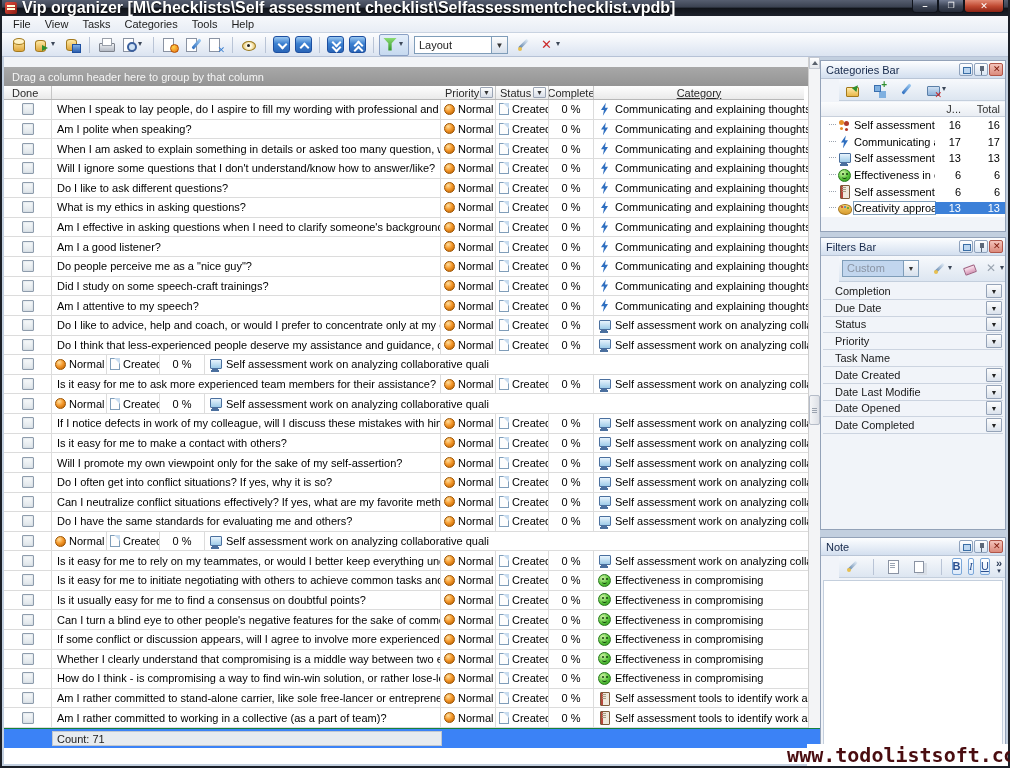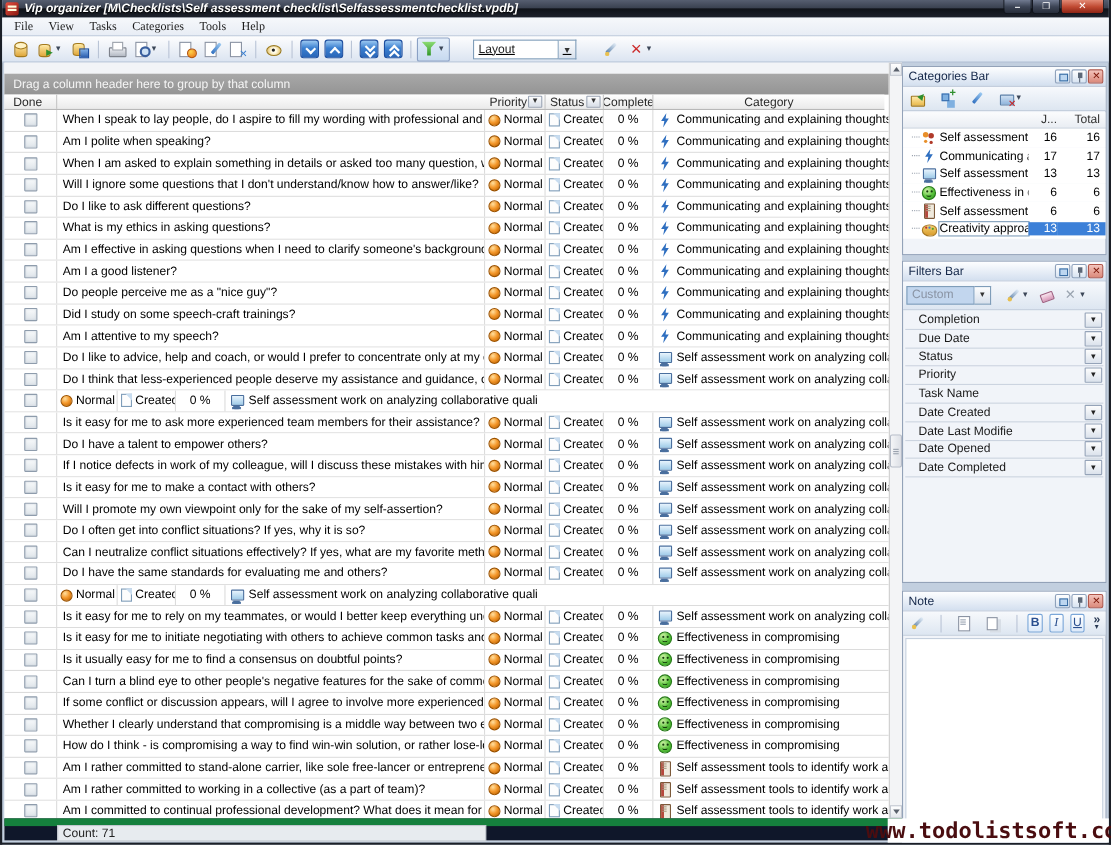--- a/index.html
+++ b/index.html
@@ -7,32 +7,32 @@
   body { font-family:"Liberation Sans","DejaVu Sans",sans-serif; font-size:11px; background:#20242c; position:relative; }
 
   .win { position:absolute; inset:0; background:#c2cfdf; border-left:2px solid #1b1f27; border-right:2px solid #1b1f27; border-bottom:2px solid #1b1f27; }
 
   
   .titlebar { position:absolute; left:0; top:0; right:0; height:16px;
     background:linear-gradient(180deg,#565e70 0%,#3a4150 45%,#101319 50%,#1e222c 100%);
     display:flex; align-items:center; padding-left:3px; color:#fff; }
   .app-icon { width:12px; height:12px; margin-right:5px; background:linear-gradient(135deg,#e85040,#8a1a10); border-radius:2px; position:relative; flex:none; }
   .app-icon::after { content:""; position:absolute; left:2px; top:3px; width:8px; height:2px; background:#ffd; box-shadow:0 3px 0 #ffd; }
-  .title-text { font-weight:bold; font-size:11px; white-space:nowrap; overflow:hidden; text-shadow:0 1px 1px #000; flex:1;font-style:italic; }
+  .title-text { font-weight:bold; font-size:16px; white-space:nowrap; overflow:hidden; text-shadow:0 1px 1px #000; flex:1; }
   .win-controls { display:flex; margin-right:4px; margin-top:-4px; }
   .wc { height:14px; border:1px solid #10141c; border-top:none; display:flex; align-items:center; justify-content:center; color:#fff; font-size:9px; border-radius:0 0 4px 4px; }
   .wc-min,.wc-max { width:26px; background:linear-gradient(#79839a,#3c4455 55%,#262c39); }
   .wc-close { width:40px; background:linear-gradient(#e89580,#c04a32 55%,#8c2314); }
   .wc-min::after{content:"–";font-weight:bold;}
   .wc-max::after{content:"❐";font-size:8px;}
   .wc-close::after{content:"✕";font-weight:bold;}
 
   
   .menubar { position:absolute; left:0; top:16px; right:0; height:17px; background:linear-gradient(#f6f8fb,#e8edf5); border-bottom:1px solid #c9d3e1; display:flex; align-items:center; padding-left:4px; }
-  .menu-item { padding:17px 7px; color:#1c1c1c;font-family:Liberation Serif, serif; }
+  .menu-item { padding:17px 7px; color:#1c1c1c; }
 
   
   .toolbar { position:absolute; left:0; top:33px; right:0; height:24px; background:linear-gradient(#fdfdfe,#dbe4f1); border-bottom:1px solid #b6c2d6; display:flex; align-items:center; padding-left:6px; gap:1px; }
   .tbgroup { display:flex; align-items:center; gap:1px; }
   .tbw { display:flex; align-items:center; padding:1px; border:1px solid transparent; border-radius:2px; }
   .tbw.pressed { border-color:#8aa0c4; background:linear-gradient(#e4eefa,#c6d9ef); }
   .tbsep { width:1px; height:16px; background:#b9c4d6; margin:0 4px; }
   .tbi { width:18px; height:18px; position:relative; display:block; }
   .tbi::before,.tbi::after { content:""; position:absolute; }
   .tbcaret { width:8px; position:relative; height:16px; }
@@ -61,54 +61,54 @@
   .tbi-up::before { left:5px; top:7px; width:5px; height:5px; border-right:2px solid #fff; border-bottom:2px solid #fff; transform:rotate(-135deg); }
   .tbi-ddown::before { left:5px; top:2px; width:5px; height:5px; border-right:2px solid #fff; border-bottom:2px solid #fff; transform:rotate(45deg); }
   .tbi-ddown::after { left:5px; top:7px; width:5px; height:5px; border-right:2px solid #fff; border-bottom:2px solid #fff; transform:rotate(45deg); }
   .tbi-dup::before { left:5px; top:5px; width:5px; height:5px; border-right:2px solid #fff; border-bottom:2px solid #fff; transform:rotate(-135deg); }
   .tbi-dup::after { left:5px; top:10px; width:5px; height:5px; border-right:2px solid #fff; border-bottom:2px solid #fff; transform:rotate(-135deg); }
   .tbi-filter::before { left:2px; top:2px; width:14px; height:13px; background:linear-gradient(#8cdc74,#2e9426); clip-path:polygon(0 0,100% 0,62% 45%,62% 100%,38% 100%,38% 45%); }
   .tbi-wand::before { left:7px; top:2px; width:3px; height:12px; background:linear-gradient(#e2ecf6,#5a7fa8); transform:rotate(45deg); border-radius:1px; }
   .tbi-wand::after { left:3px; bottom:3px; width:4px; height:4px; background:#e8c050; border-radius:50%; }
   .tbi-delx::before { content:"✕"; left:3px; top:1px; color:#cc2a2a; font-weight:bold; font-size:13px; }
 
-  .combo { display:flex; align-items:center; margin:0 20px;text-decoration:underline; }
+  .combo { display:flex; align-items:center; margin:0 4px; }
   .combo-box { width:78px; height:18px; background:#fff; border:1px solid #7f9db9; padding:2px 4px; color:#222; white-space:nowrap; overflow:hidden; }
   .combo-btn { width:16px; height:18px; border:1px solid #7f9db9; border-left:none; background:linear-gradient(#fdfdfd,#d7e0ec); text-align:center; font-size:8px; line-height:17px; color:#333; }
 
   
   .grid { position:absolute; left:2px; top:57px; width:816px; bottom:2px; background:#fff; }
   .grid-topstrip { position:absolute; left:0; top:0; right:12px; height:10px; background:#f2f4f7; }
   .groupbar { position:absolute; left:0; top:10px; right:12px; height:19px; background:linear-gradient(#a8a8a8,#949494); color:#f5f5f5; display:flex; align-items:center; padding-left:8px; }
   .hdr { position:absolute; left:0; top:29px; right:16px; height:14px; display:flex; background:linear-gradient(#fefefe,#eaeaea); border-bottom:1px solid #b8b8b8; color:#2a2a2a;justify-content:flex-end; }
   .hc { border-right:1px solid #c6c6c6; display:flex; align-items:center; overflow:hidden; white-space:nowrap; }
   .hc-done { width:48px; padding-left:8px; }
   .hc-name { width:389px; justify-content:center;margin-top:19px; }
   .hc-pri { width:55px; padding-left:4px; }
   .hc-status { width:53px; padding-left:4px; }
   .hc-comp { width:45px; justify-content:center; }
-  .hc-cat { flex:1; justify-content:center; border-right:none; }
+  .hc-cat { flex:1; justify-content:center; border-right:none;text-decoration:underline; }
   .hfilter { width:13px; height:11px; margin-left:auto; margin-right:2px; background:linear-gradient(#fdfdfd,#d8dee8); border:1px solid #9aa4b4; border-radius:1px; font-size:7px; line-height:9px; text-align:center; color:#333; flex:none; }
 
   .rows { position:absolute; left:0; top:43px; right:12px; bottom:20px; overflow:hidden; }
   .trow { height:19.64px; display:flex; border-bottom:1px solid #dcdcdc; background:#fff; }
   .tc { border-right:1px solid #dcdcdc; display:flex; align-items:center; overflow:hidden; white-space:nowrap; }
   .c-done { width:48px; justify-content:center; }
   .c-name { width:389px; padding-left:5px; color:#000; }
   .c-pri { width:55px; padding-left:3px; gap:3px; }
   .c-status { width:53px; padding-left:3px; gap:3px; }
   .c-comp { width:45px; justify-content:center; }
   .c-cat { flex:1; padding-left:4px; gap:4px; border-right:none; }
 
   .checkbox { width:12px; height:12px; border:1px solid #8e9cac; background:linear-gradient(#f8fafb,#dfe5ea); border-radius:1px; box-shadow:inset 0 0 2px #c2ccd6; }
   .pri-ball { width:11px; height:11px; border-radius:50%; flex:none; background:radial-gradient(circle at 35% 28%,#ffdf9e,#f59a2e 45%,#c16400 90%); border:1px solid #9c5300; }
   .status-page { width:10px; height:12px; background:#fdfdfd; border:1px solid #7f9db9; position:relative; flex:none; }
   .status-page::after { content:""; position:absolute; right:-1px; top:-1px; border:3px solid #c8dcef; border-left-color:transparent; border-bottom-color:transparent; }
 
-  .gfooter { position:absolute; left:0; bottom:0; right:0; height:20px; background:#0f172a; border-top:7px solid #15803d; display:flex; align-items:center; }
+  .gfooter { position:absolute; left:0; bottom:16px; right:0; height:20px; background:#3b82f6; border-top:1px solid #15803d; display:flex; align-items:center; }
   .count-box { margin-left:48px; width:390px; height:15px; background:#e7ebef; border:1px solid #c2c8cf; display:flex; align-items:center; padding-left:4px; color:#222; }
 
   
   .vscroll { position:absolute; right:0; top:0; width:12px; bottom:20px; background:#f3f4f6; border-left:1px solid #cfcfcf; }
   .sb-btn { position:absolute; left:0; width:11px; height:12px; background:linear-gradient(#fff,#e4e7ec); border:1px solid #c4c9d2; display:flex; align-items:center; justify-content:center; }
   .sb-up { top:0; } .sb-down { bottom:0; }
   .sb-up::after { content:""; border:3px solid transparent; border-bottom:4px solid #5a616c; margin-top:-3px; }
   .sb-down::after { content:""; border:3px solid transparent; border-top:4px solid #5a616c; margin-top:3px; }
   .sb-thumb { position:absolute; left:0; top:338px; width:11px; height:30px; background:linear-gradient(90deg,#f4f5f7,#dde0e6); border:1px solid #b5bcc8; border-radius:2px; }
   .sb-thumb::after { content:""; position:absolute; left:2px; top:12px; width:5px; height:1px; background:#9aa2ae; box-shadow:0 2px 0 #9aa2ae,0 4px 0 #9aa2ae; }
@@ -119,21 +119,21 @@
   .p-filters { top:237px; height:293px; }
   .p-note { top:537px; height:229px; }
   .phdr { height:18px; background:linear-gradient(#fdfeff,#d3dfef); border-bottom:1px solid #b9c5d6; display:flex; align-items:center; padding:0 2px 0 5px; color:#15284a; }
   .phdr-title { flex:1; }
   .pbtn { width:14px; height:13px; margin-left:1px; border:1px solid #8fa2bc; border-radius:2px; background:linear-gradient(#fff,#d8e4f2); position:relative; }
   .pbtn-restore::after { content:""; position:absolute; left:3px; top:3px; width:6px; height:5px; border:1px solid #3a6ea5; background:#bcd6f0; }
   .pbtn-pin::before { content:""; position:absolute; left:5px; top:2px; width:4px; height:5px; background:#5c6878; }
   .pbtn-pin::after { content:""; position:absolute; left:6px; top:7px; width:1px; height:4px; background:#5c6878; }
   .pbtn-close { background:linear-gradient(#f3c3ba,#db8a7c); border-color:#b05548; }
   .pbtn-close::before { content:"✕"; position:absolute; left:3px; top:0px; font-size:9px; font-weight:bold; color:#7c1608; }
-  .ptool { height:22px; background:linear-gradient(#f7f9fc,#dde6f1); border-bottom:1px solid #c4cfdd; display:flex; align-items:center; padding:0 3px; gap:6px; }
+  .ptool { height:22px; background:linear-gradient(#f7f9fc,#dde6f1); border-bottom:1px solid #c4cfdd; display:flex; align-items:center; padding:0 3px; gap:6px;margin-left:18px; }
   .ptool .tbi { width:17px; height:17px; }
 
   .tbi-cat-new::before { left:2px; top:6px; width:11px; height:8px; background:linear-gradient(#ffe9a8,#e8b84a); border:1px solid #a3791c; border-radius:1px; }
   .tbi-cat-new::after { right:1px; top:1px; width:0; height:0; border:3px solid transparent; border-bottom:6px solid #2e8f2e; transform:rotate(40deg); }
   .tbi-cat-sub::before { left:3px; top:4px; width:5px; height:5px; background:#7fb0e0; border:1px solid #3a6fae; box-shadow:5px 6px 0 #7fb0e0; }
   .tbi-cat-sub::after { content:"+"; right:1px; top:-2px; color:#2e8f2e; font-weight:bold; font-size:10px; }
   .tbi-cat-edit::before { left:7px; top:2px; width:3px; height:12px; background:linear-gradient(#9ecbf2,#2f6fc0); transform:rotate(40deg); border-radius:1px; }
   .tbi-cat-del::before { left:2px; top:5px; width:11px; height:8px; background:linear-gradient(#cfe0f2,#8fb4dc); border:1px solid #5a7fa8; border-radius:1px; }
   .tbi-cat-del::after { content:"✕"; right:0; bottom:-2px; color:#c22; font-size:9px; font-weight:bold; }
   .tbi-eraser::before { left:3px; top:6px; width:10px; height:6px; background:linear-gradient(#fae4ee,#d898b8); border:1px solid #a06080; transform:rotate(-20deg); border-radius:1px; }
@@ -605,21 +605,20 @@
           <div class="tc c-cat">
             <span class="ci ci-monitor"></span>
             <span>Self assessment work on analyzing collaborative quali</span>
           </div>
         </div>
 
         <div class="trow">
           <div class="tc c-done">
             <span class="checkbox"></span>
           </div>
-          <div class="tc c-name">Do I have a talent to empower others?</div>
           <div class="tc c-pri">
             <span class="pri-ball"></span>
             <span>Normal</span>
           </div>
           <div class="tc c-status">
             <span class="status-page"></span>
             <span>Created</span>
           </div>
           <div class="tc c-comp">0 %</div>
           <div class="tc c-cat">

